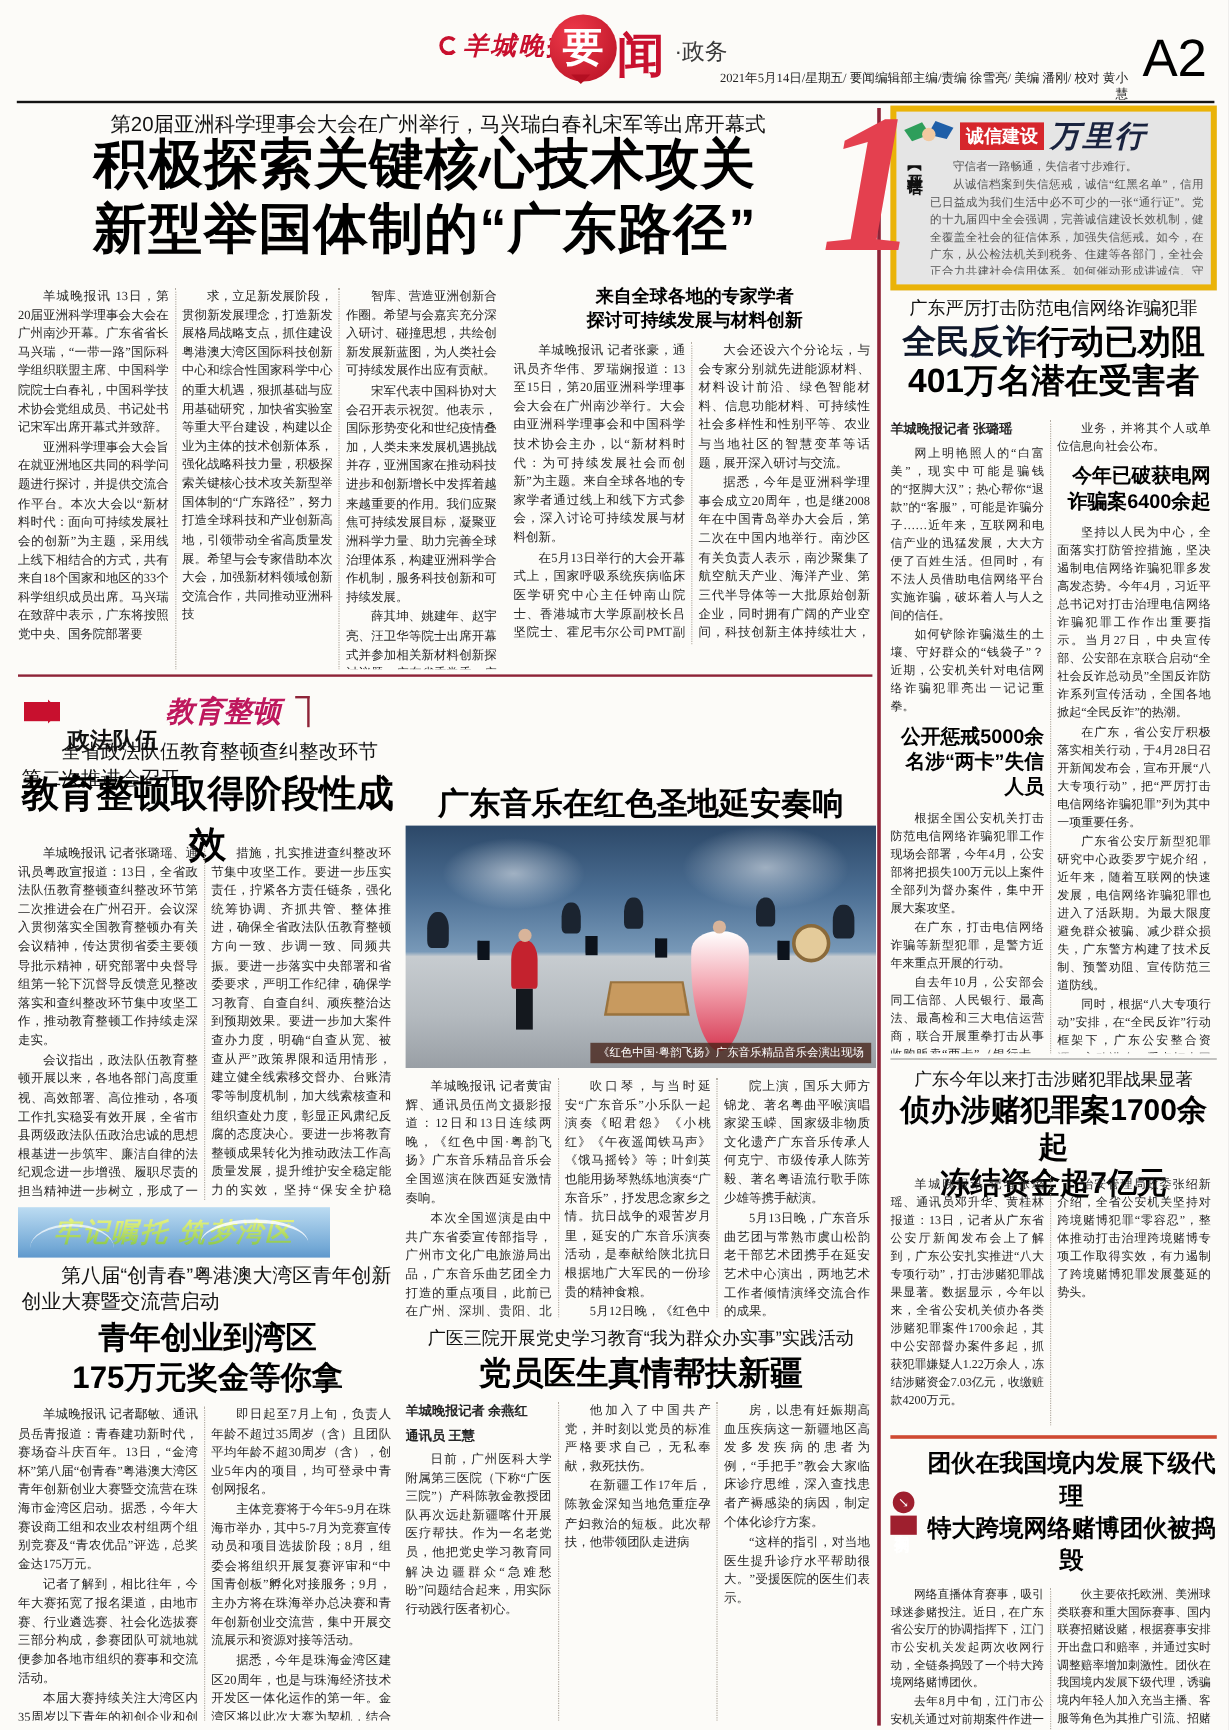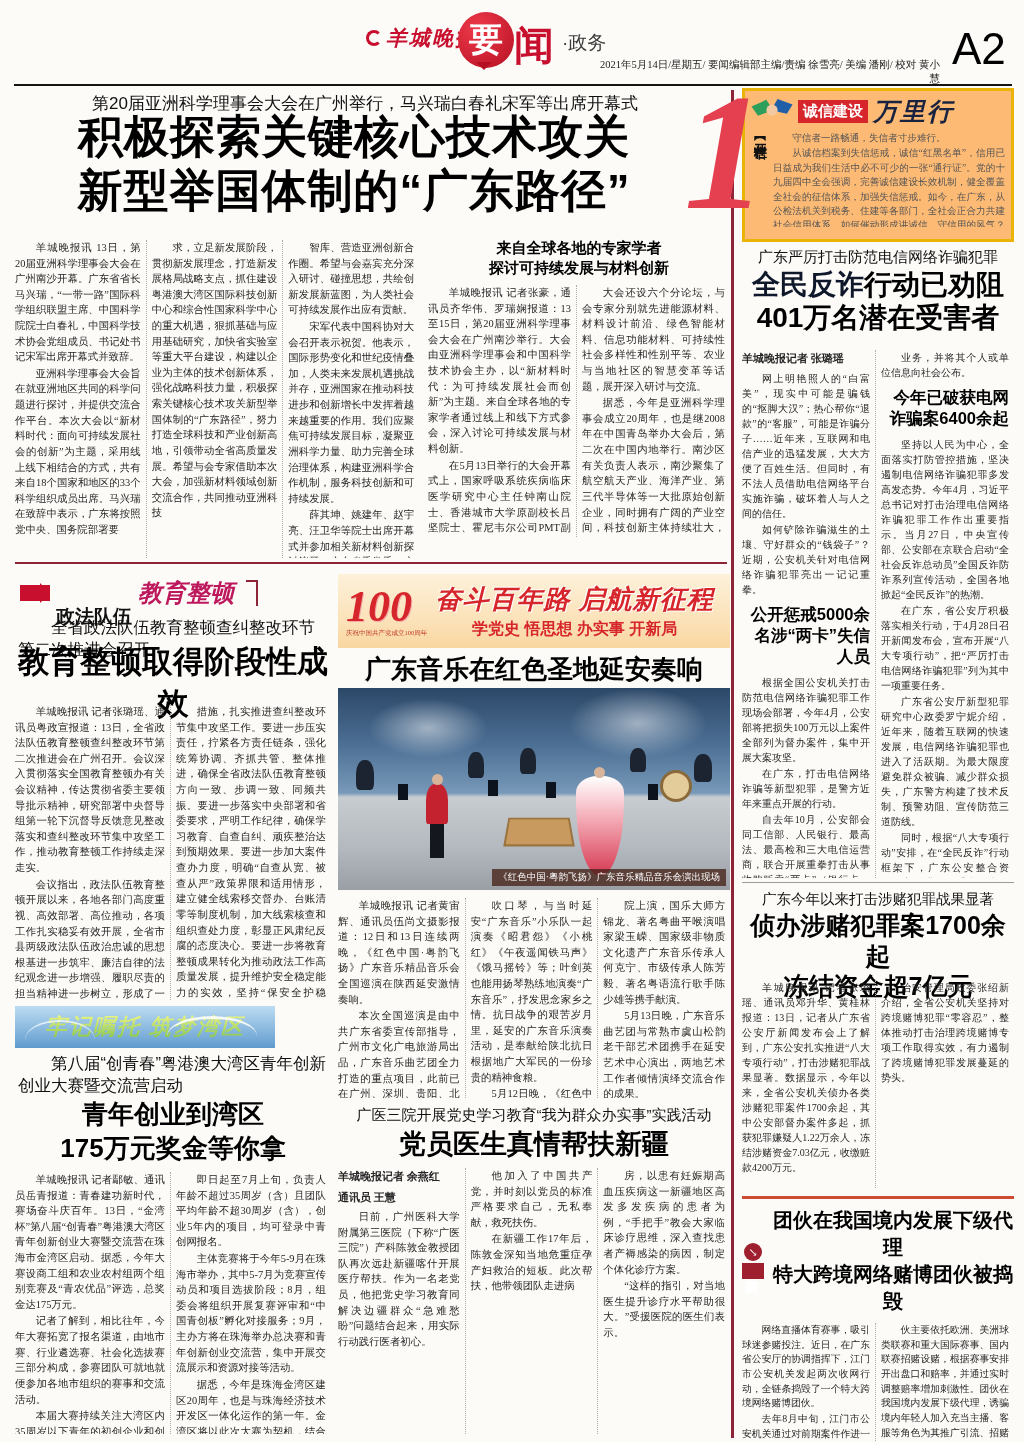--- a/index.html
+++ b/index.html
@@ -47,21 +47,21 @@
   #lead-headline { left:16px; top:110px; width:676px; font-size:45px; line-height:1.2; letter-spacing:1px; z-index:2; }
   #lead-numeral { left:684px; top:70px; font-size:165px; line-height:1; font-style:italic; font-weight:bold;
                   color:#e4404f; font-family:"Liberation Serif",serif; z-index:1; }
   #lead-body { left:15px; top:240px; width:404px; height:318px; }
   
   #sub-box { left:428px; top:238px; width:302px; height:320px; }
   #sub-box .hl { font-size:15px; line-height:1.3; margin-bottom:8px; }
   #sub-cols { height:252px; }
 
   
-  #integrity { left:742px; top:88px; width:272px; height:154px; background:#fdba74; border:3px solid #eab308; padding:4px 6px; }
+  #integrity { left:742px; top:88px; width:272px; height:154px; background:#e5e5e5; border:5px solid #eab308; padding:4px 6px; }
   #integrity-head { display:flex; align-items:center; gap:5px; margin-bottom:3px; }
   .cx-badge { background:#d6262c; color:#fff; font-family:"Liberation Sans",sans-serif; font-weight:bold;
               font-size:15px; padding:2px 5px; }
   .cx-title { font-size:25px; font-weight:bold; font-style:italic; color:#19233f; letter-spacing:2px; }
   #integrity-bodyrow { display:flex; }
   #kly-label { writing-mode:vertical-rl; font-weight:bold; font-size:13px; color:#111; letter-spacing:2px;
                width:18px; margin-right:4px; }
   #integrity-text { flex:1; font-size:9.6px; line-height:1.5; color:#555; height:96px; overflow:hidden; }
 
   
@@ -320,30 +320,20 @@
   <div class="abs cols bodytext" id="justice-body">
     <div data-bind-list="justice.col1">
         <p>羊城晚报讯 记者张璐瑶、通讯员粤政宣报道：13日，全省政法队伍教育整顿查纠整改环节第二次推进会在广州召开。会议深入贯彻落实全国教育整顿办有关会议精神，传达贯彻省委主要领导批示精神，研究部署中央督导组第一轮下沉督导反馈意见整改落实和查纠整改环节集中攻坚工作，推动教育整顿工作持续走深走实。</p>
         <p>会议指出，政法队伍教育整顿开展以来，各地各部门高度重视、高效部署、高位推动，各项工作扎实稳妥有效开展，全省市县两级政法队伍政治忠诚的思想根基进一步筑牢、廉洁自律的法纪观念进一步增强、履职尽责的担当精神进一步树立，形成了一系列值得借鉴的基本经验，教育整顿取得了阶段性成效。</p>
       </div>
     <div data-bind-list="justice.col2">
         <p>措施，扎实推进查纠整改环节集中攻坚工作。要进一步压实责任，拧紧各方责任链条，强化统筹协调、齐抓共管、整体推进，确保全省政法队伍教育整顿方向一致、步调一致、同频共振。要进一步落实中央部署和省委要求，严明工作纪律，确保学习教育、自查自纠、顽疾整治达到预期效果。要进一步加大案件查办力度，明确“自查从宽、被查从严”政策界限和适用情形，建立健全线索移交督办、台账清零等制度机制，加大线索核查和组织查处力度，彰显正风肃纪反腐的态度决心。要进一步将教育整顿成果转化为推动政法工作高质量发展，提升维护安全稳定能力的实效，坚持“保安全护稳定、为民办实事”的工作主线，从严从细抓好维护国家政治安全、深化基层矛盾纠纷排查化解、常态化扫黑除恶斗争、市域社会治理现代化、深化司法领域改革等重点任务，努力建设更高水平的平安广东法治广东，为庆祝建党100周年和“十四五”开好局、起好步营造良好社会环境和法治环境。</p>
       </div>
   </div>
 
-  <div class="abs" id="party-banner">
-    <div>
-      <div class="b100" data-bind="music.banner_num">100</div>
-      <div class="b100sub" data-bind="music.banner_num_sub">庆祝中国共产党成立100周年</div>
-    </div>
-    <div id="party-texts">
-      <div class="party-title" data-bind="music.banner_title">奋斗百年路 启航新征程</div>
-      <div class="party-sub" data-bind="music.banner_sub">学党史 悟思想 办实事 开新局</div>
-    </div>
-  </div>
   <div class="abs hl" id="music-headline" data-bind="music.headline">广东音乐在红色圣地延安奏响</div>
   <div class="abs" id="photo">
     <div class="ph-glow" style="left:30px;top:10px;width:120px;height:60px;"></div>
     <div class="ph-glow" style="left:230px;top:0;width:140px;height:70px;"></div>
     <span class="ph-p" style="left:18px;top:72px;width:18px;height:30px;"></span>
     <span class="ph-p" style="left:130px;top:64px;width:16px;height:26px;"></span>
     <span class="ph-p" style="left:182px;top:60px;width:16px;height:26px;"></span>
     <span class="ph-p" style="left:292px;top:60px;width:16px;height:24px;"></span>
     <span class="ph-p" style="left:356px;top:66px;width:18px;height:28px;"></span>
     <span class="ph-stand" style="left:60px;top:96px;"></span>

